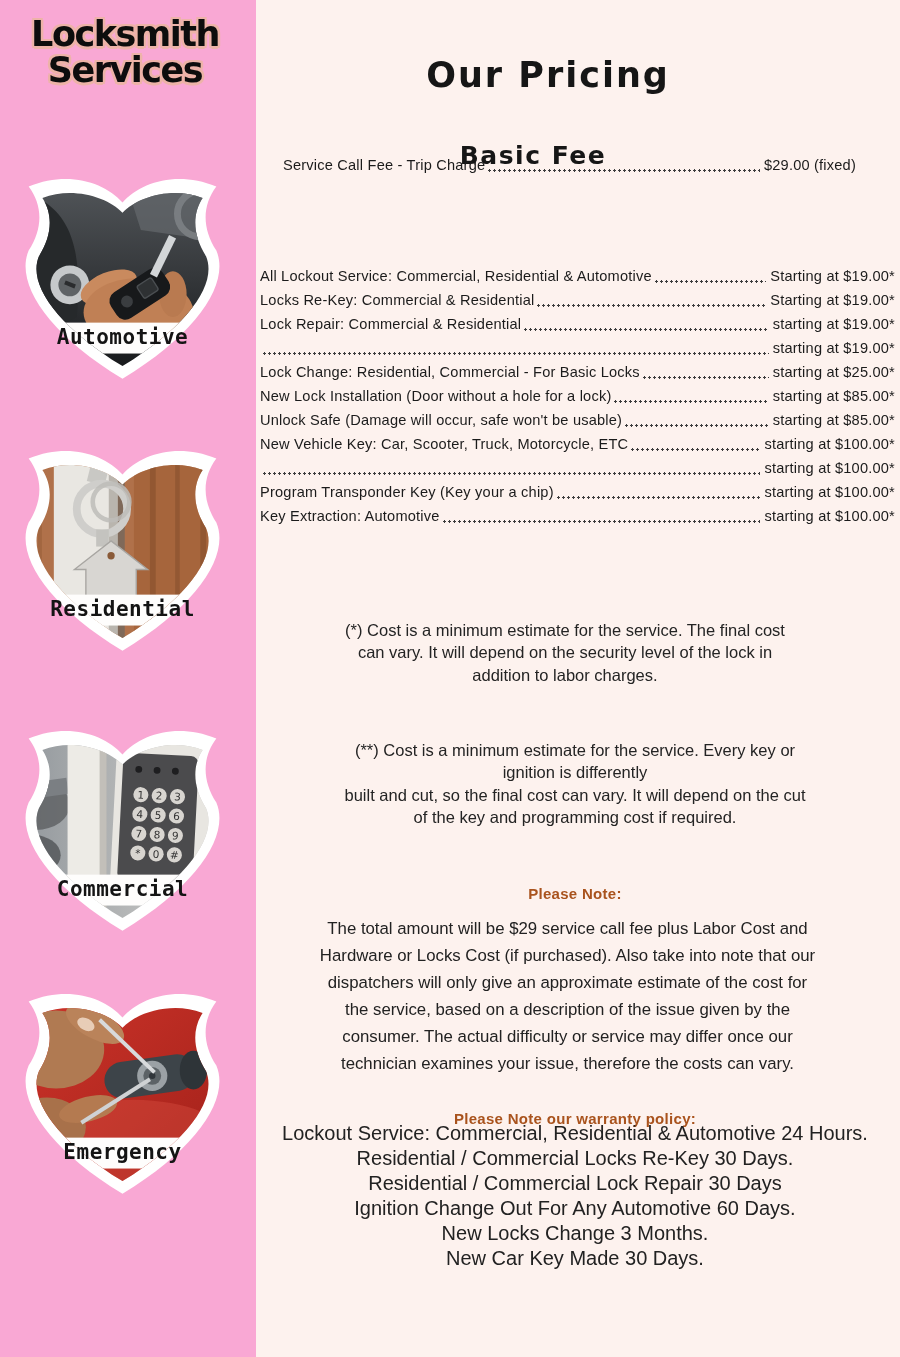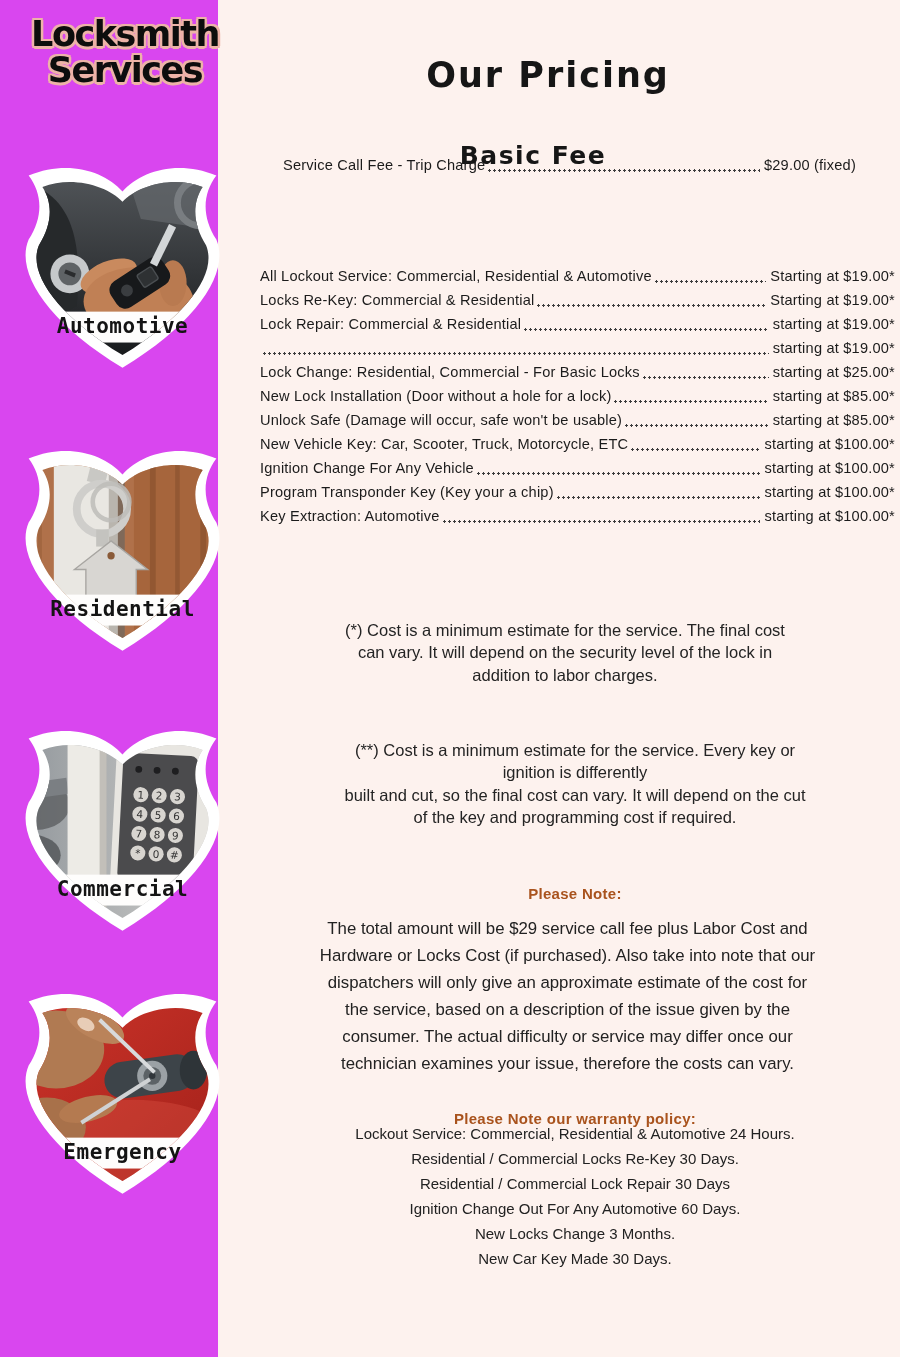--- a/index.html
+++ b/index.html
@@ -1,33 +1,33 @@
 <!DOCTYPE html>
 <html><head>
 <meta charset="utf-8">
 <style>
   html,body { margin:0; padding:0; background:#fdf2ee; }
   .page { position:relative; width:900px; height:1357px; background:#fdf2ee;
           font-family:"Liberation Sans", sans-serif; color:#1e1e1e; overflow:hidden; }
 
   
-  .sidebar { position:absolute; left:0; top:0; width:218px; height:100%; background:#d946ef; }
+  .sidebar { position:absolute; left:0; top:0; width:256px; height:100%; background:#f9a8d4; }
   .logo { position:absolute; top:16px; left:0; width:250px; text-align:center;
           font-family:"DejaVu Sans", sans-serif; font-weight:800; font-size:35px;
           line-height:36px; letter-spacing:-1.5px; color:#0d0d0d;
           text-shadow:-2px -2px 0 #edb3a8, 2px -2px 0 #edb3a8, -2px 2px 0 #edb3a8,
                        2px 2px 0 #edb3a8, 0 -2.5px 0 #edb3a8, 0 2.5px 0 #edb3a8,
                       -2.5px 0 0 #edb3a8, 2.5px 0 0 #edb3a8; }
   .badge { position:absolute; left:8px; width:229px; height:206px; }
   .badge svg { position:absolute; left:0; top:0; width:100%; height:100%; }
   .badge-label { position:absolute; left:0; top:147px; width:100%; height:31px;
                  line-height:31px; text-align:center;
                  font-family:"DejaVu Sans Mono", monospace; font-weight:bold;
                  font-size:21px; color:#141414; letter-spacing:0.5px; }
-  #badge-automotive  { top:164px; }
+  #badge-automotive  { top:175px; }
   #badge-residential { top:447px; }
   #badge-commercial  { top:727px; }
   #badge-emergency   { top:990px; }
 
   
   .content { position:absolute; left:250px; top:0; width:650px; height:100%; }
   .page-title { position:absolute; top:32px; left:0; width:596px; text-align:center;
                 font-family:"DejaVu Sans", sans-serif; font-weight:bold;
                 font-size:35px; letter-spacing:2px; color:#161616; }
   .section-heading { position:absolute; left:0; width:566px; text-align:center;
@@ -51,21 +51,21 @@
   #note-single { top:602px; left:35px; width:560px; }
   #note-double { top:722px; left:18px; width:614px; }
 
   .accent-heading { position:absolute; left:0; width:650px; text-align:center;
                     color:#a9531d; font-size:15px; letter-spacing:0.3px; }
   #please-heading   { top:870px; }
   #warranty-heading { top:1095px; }
   .please-body { position:absolute; top:898px; left:25px; width:585px; text-align:center;
                  font-size:16.8px; line-height:27px; white-space:pre-line; color:#222; }
   .warranty-lines { position:absolute; top:1121px; left:0; width:650px; text-align:center;
-                    font-size:15px; line-height:25px; color:#222; }
+                    font-size:20px; line-height:25px; color:#222; }
 </style>
 </head>
 <body>
 
 <div class="page">
 
   <aside class="sidebar">
 
     <div class="logo">
       <div>Locksmith</div>
@@ -281,21 +281,20 @@
         <span class="fee-label">Unlock Safe (Damage will occur, safe won't be usable)</span>
         <span class="fee-leader"></span>
         <span class="fee-price">starting at $85.00*</span>
       </div>
       <div class="fee-row">
         <span class="fee-label">New Vehicle Key: Car, Scooter, Truck, Motorcycle, ETC</span>
         <span class="fee-leader"></span>
         <span class="fee-price">starting at $100.00*</span>
       </div>
       <div class="fee-row">
-        <span class="fee-label">Ignition Change For Any Vehicle</span>
         <span class="fee-leader"></span>
         <span class="fee-price">starting at $100.00*</span>
       </div>
       <div class="fee-row">
         <span class="fee-label">Program Transponder Key (Key your a chip)</span>
         <span class="fee-leader"></span>
         <span class="fee-price">starting at $100.00*</span>
       </div>
       <div class="fee-row">
         <span class="fee-label">Key Extraction: Automotive</span>

